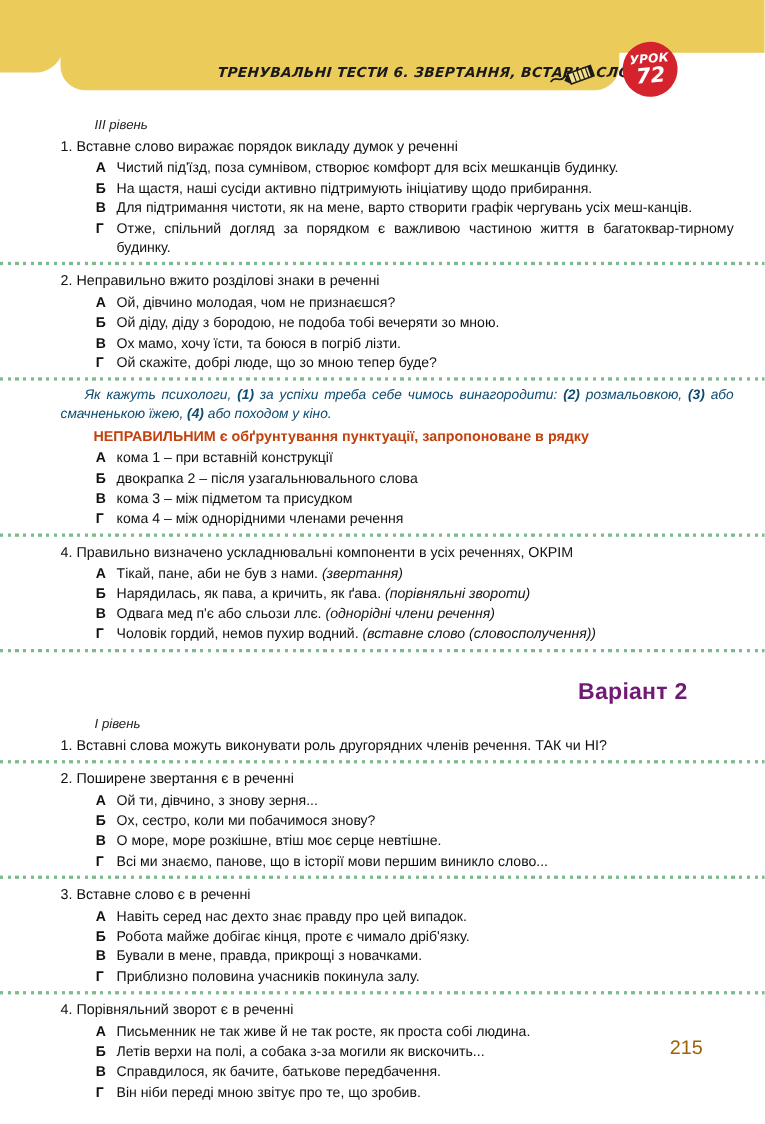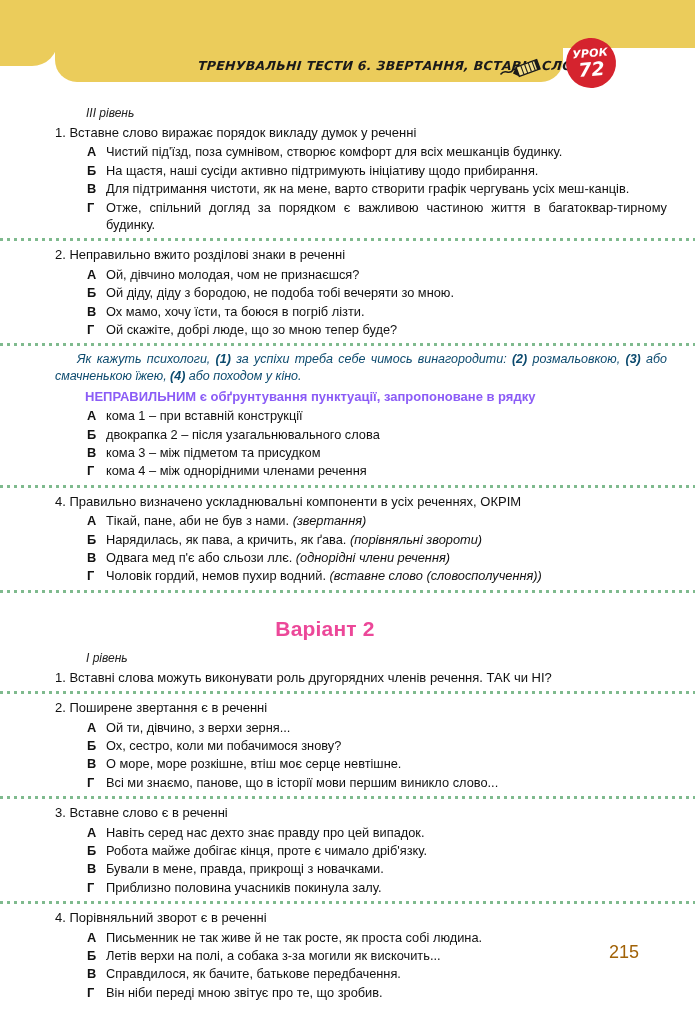--- a/index.html
+++ b/index.html
@@ -143,21 +143,21 @@
   .q-note .num {
     font-weight: 700;
     font-style: italic;
   }
   .q-note.indent-first {
     text-indent: 22px;
   }
   .q-subhead {
     font-size: 13px;
     font-weight: 700;
-    color: #8b5cf6;
+    color: #c2410c;
     margin: 3px 0 2px 30px;
     line-height: 1.34;
   }
 
   .options {
     margin: 0;
     padding: 0;
     list-style: none;
   }
   .option {
@@ -190,22 +190,22 @@
     background-image: repeating-linear-gradient(
       to right,
       #7fba8e 0px,
       #7fba8e 3px,
       rgba(255,255,255,0) 3px,
       rgba(255,255,255,0) 7px
     );
   }
 
   .variant-title {
-    text-align: center;
-    color: #ec4899;
+    text-align: right;
+    color: #701a75;
     font-size: 21px;
     font-weight: 700;
     margin: 24px 70px 10px 0;
     letter-spacing: 0.2px;
     padding-left: 25px;
   }
 
   .page-number {
     position: absolute;
     right: 56px;
@@ -340,21 +340,21 @@
       <div class="level-label">I рівень</div>
       <div class="question-block">
         <div class="q-stem">1. Вставні слова можуть виконувати роль другорядних членів речення. ТАК чи НІ?</div>
       </div>
       <div class="divider"></div>
       <div class="question-block">
         <div class="q-stem">2. Поширене звертання є в реченні</div>
         <ul class="options">
           <li class="option">
             <span class="opt-letter">А</span>
-            <span class="opt-text">Ой ти, дівчино, з верхи зерня...</span>
+            <span class="opt-text">Ой ти, дівчино, з знову зерня...</span>
           </li>
           <li class="option">
             <span class="opt-letter">Б</span>
             <span class="opt-text">Ох, сестро, коли ми побачимося знову?</span>
           </li>
           <li class="option">
             <span class="opt-letter">В</span>
             <span class="opt-text">О море, море розкішне, втіш моє серце невтішне.</span>
           </li>
           <li class="option">

